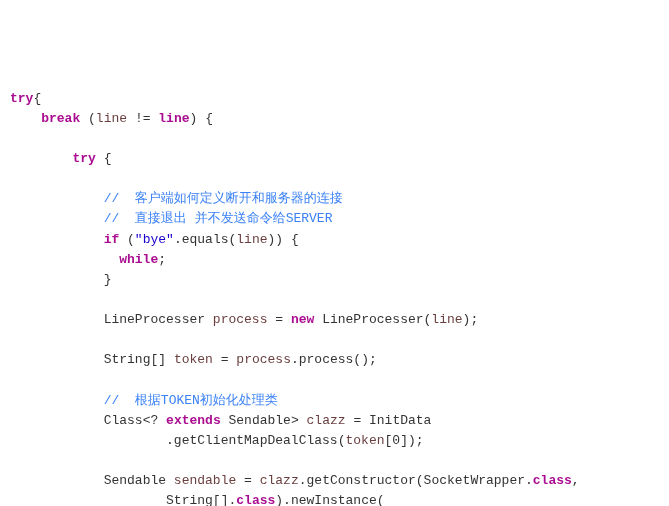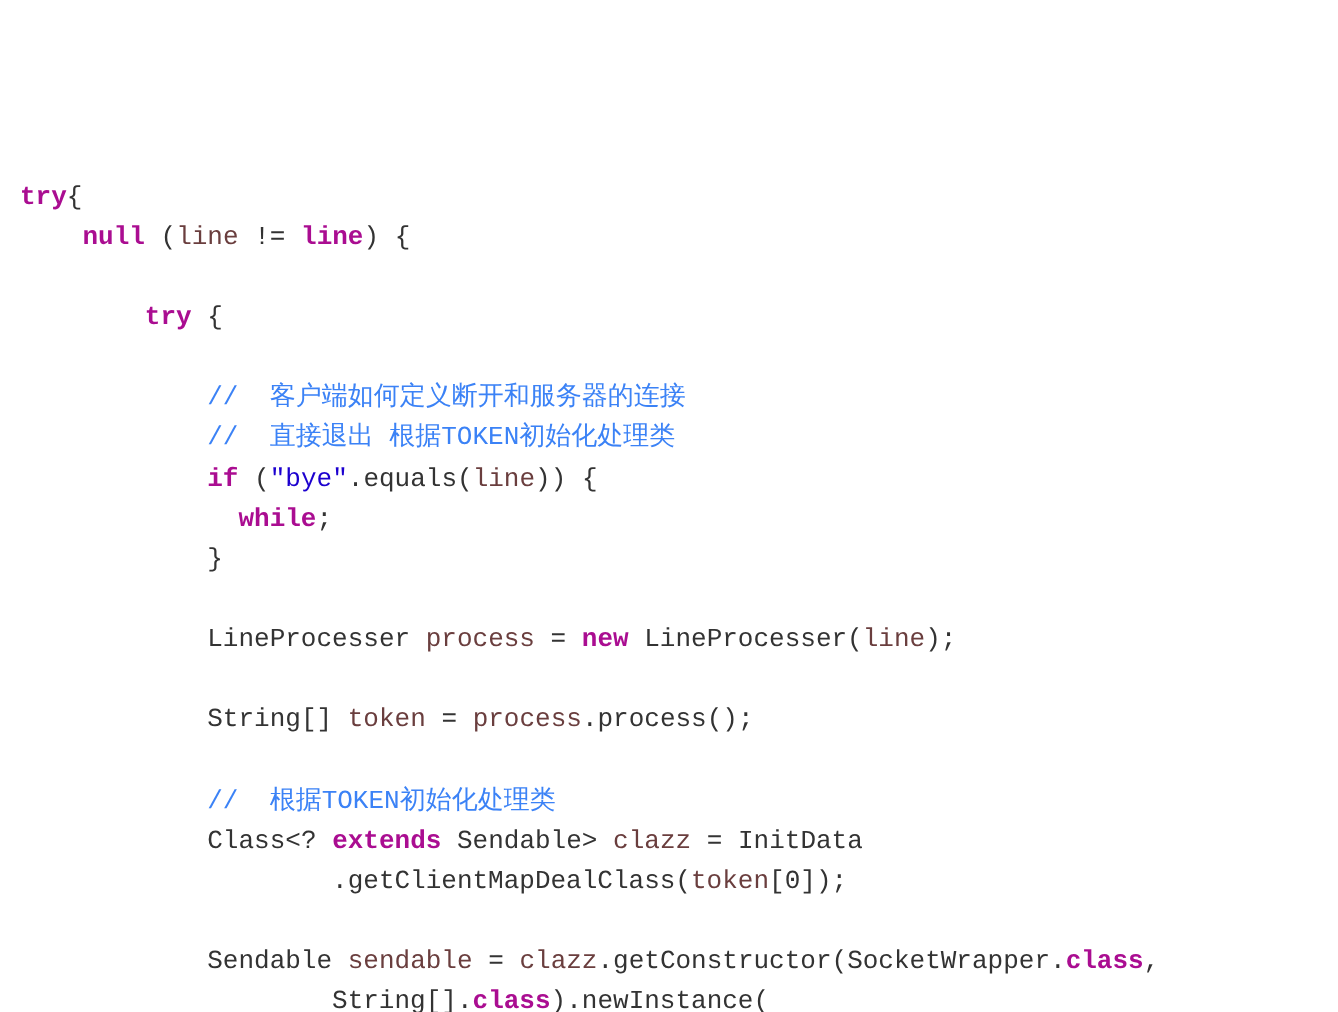--- a/index.html
+++ b/index.html
@@ -17,26 +17,26 @@
     .com { color: #3b82f6; }
     .id { color: #6a3e3e; }
     .typ { color: #333333; margin-top: 18px; }
   </style>
 </head>
 <body>
 
 
 
 <div><span class="kw">try</span><span>{</span>
-    <span class="kw">null</span> <span>(</span><span class="id">line</span> <span>!=</span> <span class="kw">line</span><span>)</span> <span>{</span>
+    <span class="kw">break</span> <span>(</span><span class="id">line</span> <span>!=</span> <span class="kw">line</span><span>)</span> <span>{</span>
 
         <span class="kw">try</span> <span>{</span>
 
             <span class="com">//  客户端如何定义断开和服务器的连接</span>
-            <span class="com">//  直接退出 根据TOKEN初始化处理类</span>
+            <span class="com">//  直接退出 并不发送命令给SERVER</span>
             <span class="kw">if</span> <span>(</span><span class="str">"bye"</span><span>.</span><span>equals</span><span>(</span><span class="id">line</span><span>)</span><span>)</span> <span>{</span>
               <span class="kw">while</span><span>;</span>
             <span>}</span>
 
             <span class="typ">LineProcesser</span> <span class="id">process</span> <span>=</span> <span class="kw">new</span> <span class="typ">LineProcesser</span><span>(</span><span class="id">line</span><span>)</span><span>;</span>
 
             <span class="typ">String</span><span>[</span><span>]</span> <span class="id">token</span> <span>=</span> <span class="id">process</span><span>.</span><span>process</span><span>(</span><span>)</span><span>;</span>
 
             <span class="com">//  根据TOKEN初始化处理类</span>
             <span class="typ">Class</span><span>&lt;</span><span>?</span> <span class="kw">extends</span> <span class="typ">Sendable</span><span>&gt;</span> <span class="id">clazz</span> <span>=</span> <span class="typ">InitData</span>

